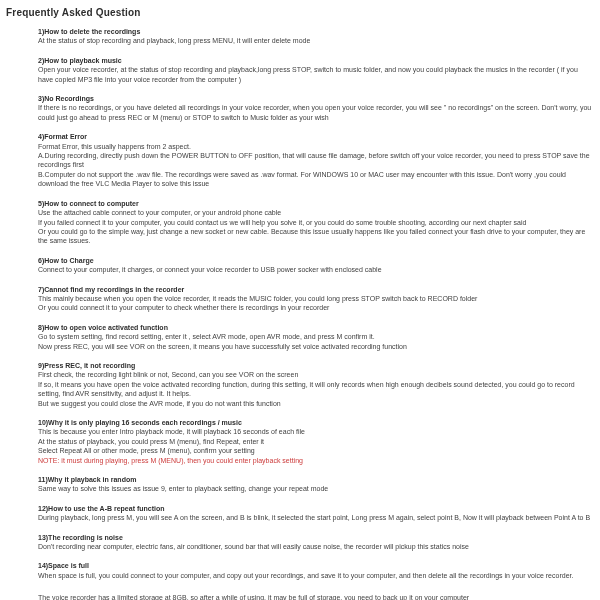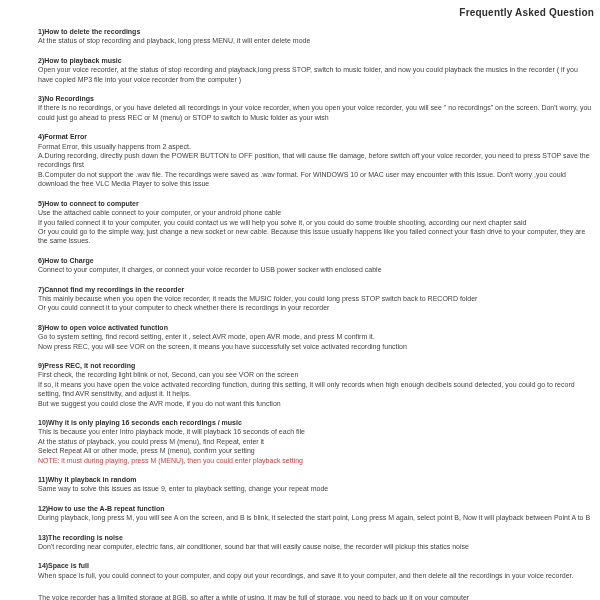--- a/index.html
+++ b/index.html
@@ -12,21 +12,21 @@
     font-family: "Liberation Sans", "DejaVu Sans", sans-serif;
   }
   .page {
     box-sizing: border-box;
     width: 600px;
     height: 600px;
     background: var(--page-bg, #ffffff);
     padding: 7px 6px 0 6px;
   }
   .doc-title {
-    text-align: right;
+    text-align: left;
     font-size: 10px;
     font-weight: bold;
     color: var(--heading-color, #2e2e2e);
     letter-spacing: 0.2px;
     margin-bottom: 9px;
   }
   .content {
     padding-left: 32px;
     padding-right: 2px;
   }

